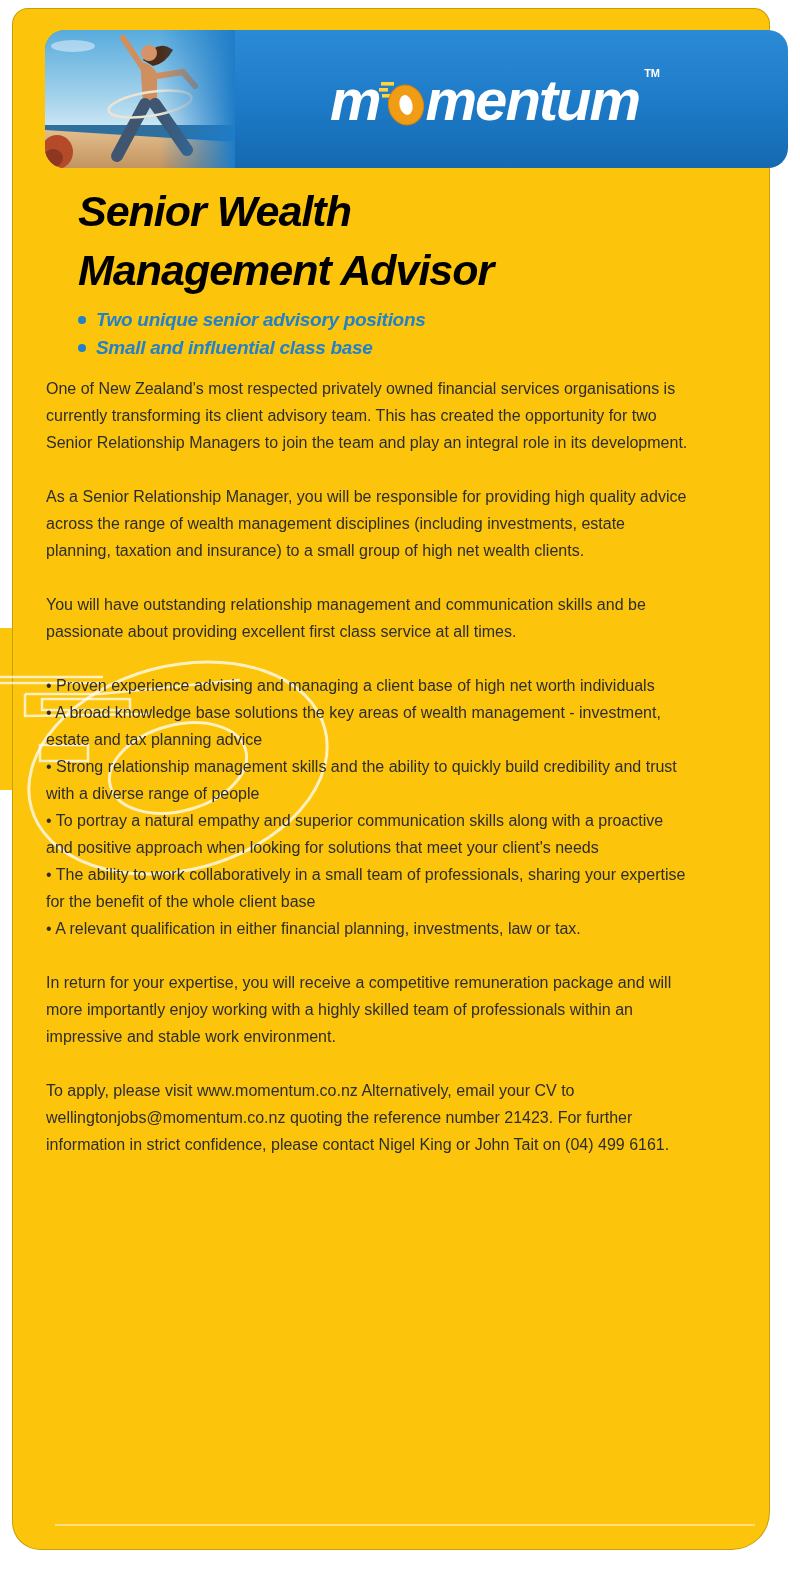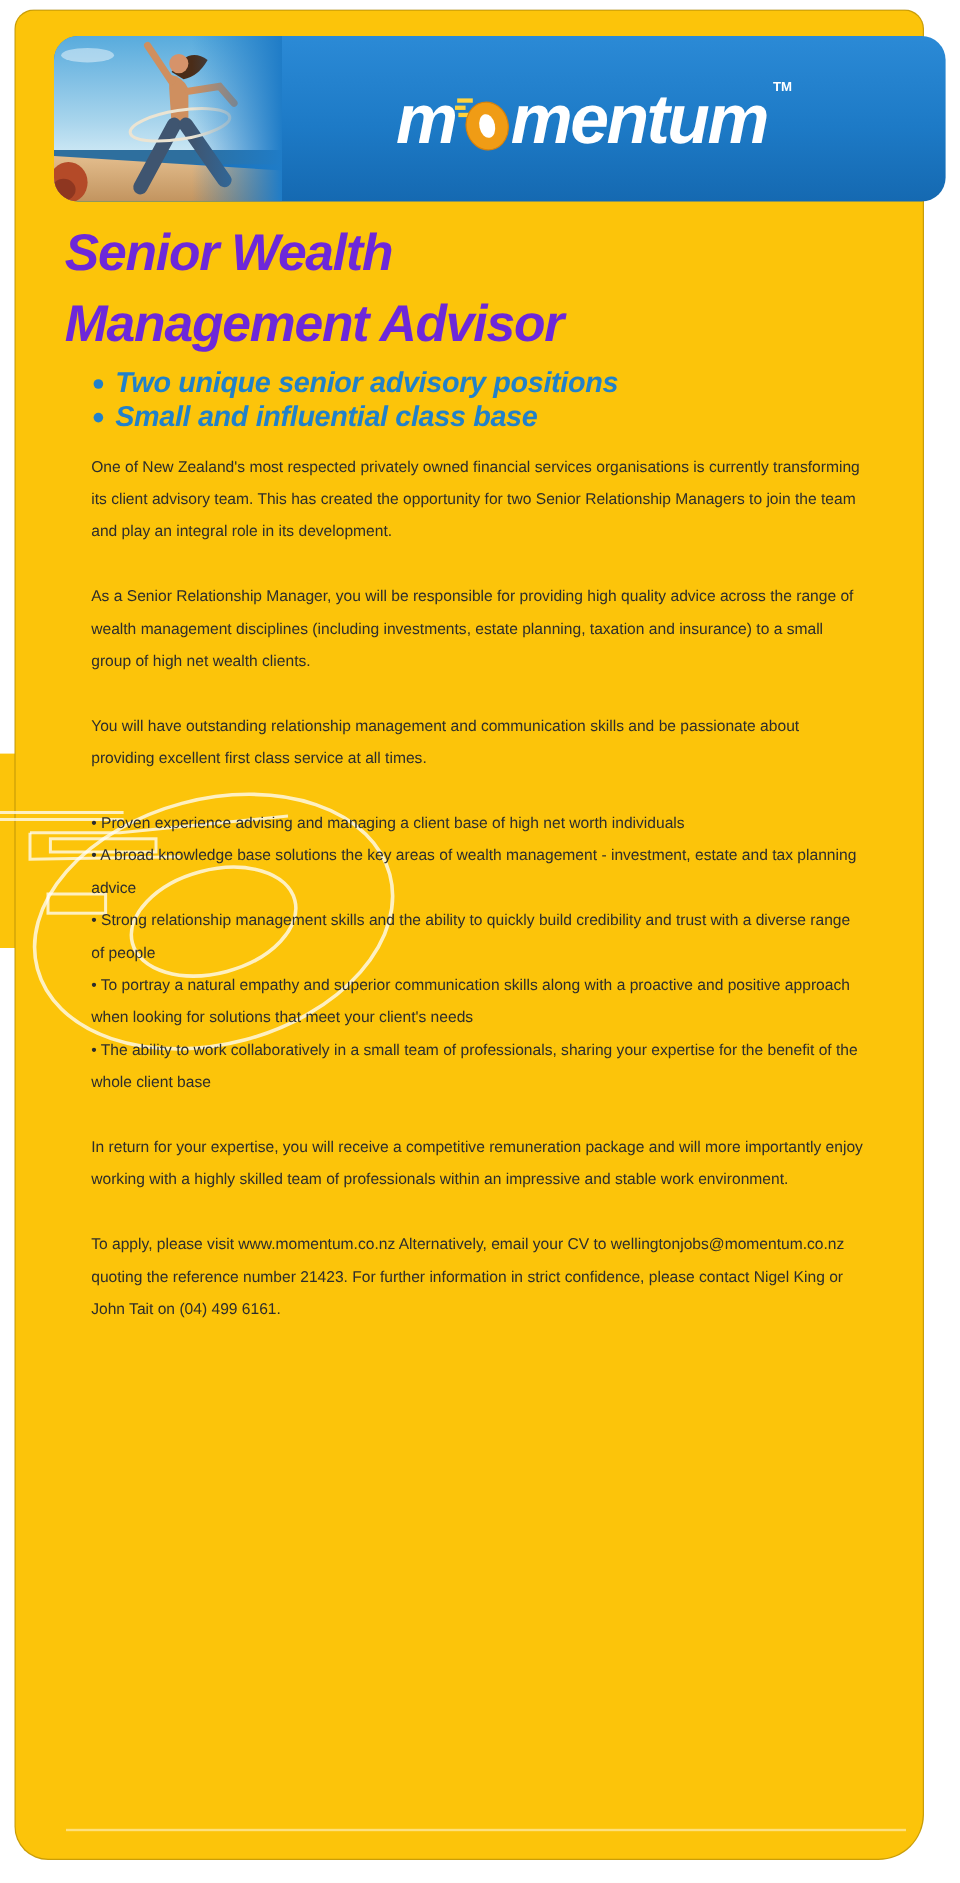--- a/index.html
+++ b/index.html
@@ -26,32 +26,32 @@
     position:absolute;left:185px;right:28px;top:0;height:138px;
     display:flex;align-items:center;justify-content:center;
     color:#ffffff;font-size:58px;font-weight:bold;font-style:italic;
     letter-spacing:-2px;white-space:nowrap;
   }
   .wm-o{display:inline-block;margin:0 -1px;}
   .tm{font-size:11px;font-weight:bold;font-style:normal;letter-spacing:0;
       position:relative;top:-26px;margin-left:5px;}
   
   .title{
-    position:absolute;left:54px;top:182px;z-index:3;
-    color:#6d28d9;font-size:43px;line-height:59px;font-weight:bold;font-style:italic;
+    position:absolute;left:78px;top:182px;z-index:3;
+    color:#000000;font-size:43px;line-height:59px;font-weight:bold;font-style:italic;
     letter-spacing:-1px;
   }
   .highlights{position:absolute;left:78px;top:306px;z-index:3;}
   .hl-row{display:flex;align-items:flex-start;line-height:28px;}
   .hl-dot{width:8px;height:8px;border-radius:50%;background:#2181ca;margin:10px 10px 0 0;flex:0 0 auto;}
-  .hl-text{color:#2181ca;font-size:24px;font-weight:bold;font-style:italic;letter-spacing:-0.3px;}
+  .hl-text{color:#2181ca;font-size:19px;font-weight:bold;font-style:italic;letter-spacing:-0.3px;}
   
   .body{
-    position:absolute;left:76px;top:375px;width:645px;z-index:3;
-    color:#2d2d2d;font-size:13px;line-height:27px;
+    position:absolute;left:46px;top:375px;width:645px;z-index:3;
+    color:#2d2d2d;font-size:16px;line-height:27px;
   }
   .body p{margin:0 0 27px 0;}
   .req p{margin:0;}
   .req{margin:0 0 27px 0;}
   .body p.last{margin-bottom:0;}
   
   .bottom-line{position:absolute;left:55px;top:1524px;width:700px;height:2px;
     background:rgba(255,243,200,.6);z-index:3;}
 </style>
 </head>
@@ -154,20 +154,21 @@
   <div class="body">
     <p>One of New Zealand's most respected privately owned financial services organisations is currently transforming its client advisory team. This has created the opportunity for two Senior Relationship Managers to join the team and play an integral role in its development.</p>
     <p>As a Senior Relationship Manager, you will be responsible for providing high quality advice across the range of wealth management disciplines (including investments, estate planning, taxation and insurance) to a small group of high net wealth clients.</p>
     <p>You will have outstanding relationship management and communication skills and be passionate about providing excellent first class service at all times.</p>
     <div class="req">
       <p>• Proven experience advising and managing a client base of high net worth individuals</p>
       <p>• A broad knowledge base solutions the key areas of wealth management - investment, estate and tax planning advice</p>
       <p>• Strong relationship management skills and the ability to quickly build credibility and trust with a diverse range of people</p>
       <p>• To portray a natural empathy and superior communication skills along with a proactive and positive approach when looking for solutions that meet your client's needs</p>
       <p>• The ability to work collaboratively in a small team of professionals, sharing your expertise for the benefit of the whole client base</p>
+      <p>• A relevant qualification in either financial planning, investments, law or tax.</p>
     </div>
     <p>In return for your expertise, you will receive a competitive remuneration package and will more importantly enjoy working with a highly skilled team of professionals within an impressive and stable work environment.</p>
     <p class="last">To apply, please visit www.momentum.co.nz Alternatively, email your CV to wellingtonjobs@momentum.co.nz quoting the reference number 21423. For further information in strict confidence, please contact Nigel King or John Tait on (04) 499 6161.</p>
   </div>
 
   <div class="bottom-line"></div>
 
 </div>
 
 </body></html>

